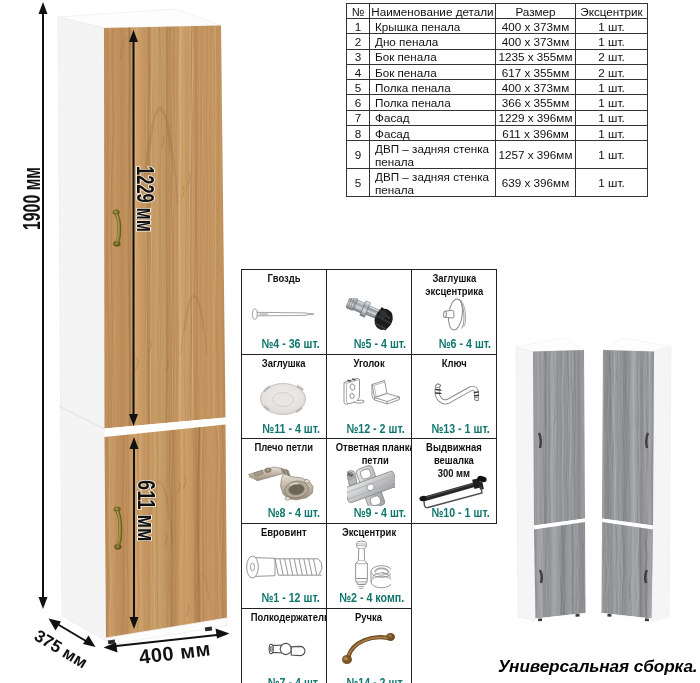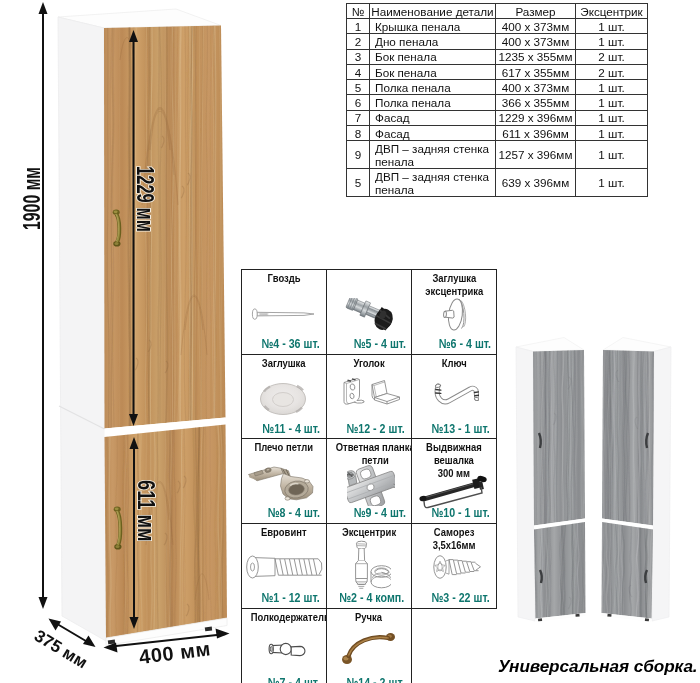--- a/index.html
+++ b/index.html
@@ -567,37 +567,20 @@
 <path d="M26,31.5 l0,10.5 a10.5,5.8 0 0 0 21,0 l0,-10.5"></path>
 <ellipse cx="36.5" cy="31.5" rx="10.5" ry="5.8"></ellipse>
 <path d="M26,42 a10.5,5.8 0 0 1 21,0 M27.5,38 a9,5 0 0 1 18,0" fill="none" stroke-width="0.7"></path>
 <ellipse cx="36.5" cy="31.5" rx="6.8" ry="3.6" fill="none" stroke-width="0.7"></ellipse>
 <path d="M30.5,31.5 a6,3.2 0 0 1 9,-2.4 l3.5,1.6 a2.2,1.6 0 0 1 -2.5,2.8 l-4,-1.2" fill="none"></path>
 </g>
         </svg>
 <div class="hwq"><span class="sqz">№2 - 4 комп.</span></div>
 </div>
 
-<div class="hwc" style="left:170px;top:254.1px;width:86.4px;height:86.1px">
-<div class="hwt"><span class="sqz">Саморез<br>3,5х16мм</span></div>
-
-<svg class="hwi" width="48" height="28" viewBox="0 0 48 28" style="left:21px;top:29.0px">
-<g stroke="#8a8a8a" fill="#fff" stroke-width="0.9">
-<ellipse cx="7" cy="14" rx="6.2" ry="11.3"></ellipse>
-<path d="M12.8,8 l3.2,-1.2 M12.8,20 l3.2,1.2 M16,6.8 l0,14.4" stroke-width="0.75"></path>
-<g fill="none">
-              <path d="M16.0,6.6 L19.2,21.6 M16.0,6.6 l4.4,0 M19.2,21.6 l4.4,0 M20.4,7.1 L23.6,20.8 M20.4,7.1 l4.4,0 M23.6,20.8 l4.4,0 M24.8,7.6 L28.0,20.0 M24.8,7.6 l4.4,0 M28.0,20.0 l4.4,0 M29.2,8.2 L32.4,19.2 M29.2,8.2 l4.4,0 M32.4,19.2 l4.4,0 M33.6,8.7 L36.8,18.5 M33.6,8.7 l4.4,0 M36.8,18.5 l4.4,0 M38.0,9.2 L41.2,17.7 M38.0,9.2 l4.4,0 M41.2,17.7 l4.4,0"></path>
-              <path d="M42.4,10.2 L47.5,13.8 l-4.6,3.4"></path>
-            </g>
-<path d="M7,8.2 l1.6,3.6 3.6,0.6 -2.6,2.4 0.8,3.8 -3.4,-2 -3.4,2 0.8,-3.8 -2.6,-2.4 3.6,-0.6 z" fill="none" stroke-width="0.7" opacity="0.9"></path>
-<ellipse cx="7" cy="14" rx="2.2" ry="4" fill="none" stroke-width="0.6"></ellipse>
-</g>
-        </svg>
-<div class="hwq"><span class="sqz">№3 - 22 шт.</span></div>
-</div>
 
 <div class="hwc" style="left:0px;top:338.8px;width:85.9px;height:86.1px">
 <div class="hwt"><span class="sqz">Полкодержатель</span></div>
 
 <svg class="hwi" width="40" height="18" viewBox="0 0 40 18" style="left:25px;top:31.0px">
 <g stroke="#4c4c4c" fill="#fff" stroke-width="1.1">
 <path d="M4,5.6 L16.5,5 l0,8 L4,12.4 Z"></path>
 <ellipse cx="4.2" cy="9" rx="2.1" ry="4.8"></ellipse>
 <ellipse cx="4.2" cy="9" rx="0.95" ry="2.7" stroke-width="0.85"></ellipse>
 <circle cx="18.8" cy="9" r="5.6"></circle>

